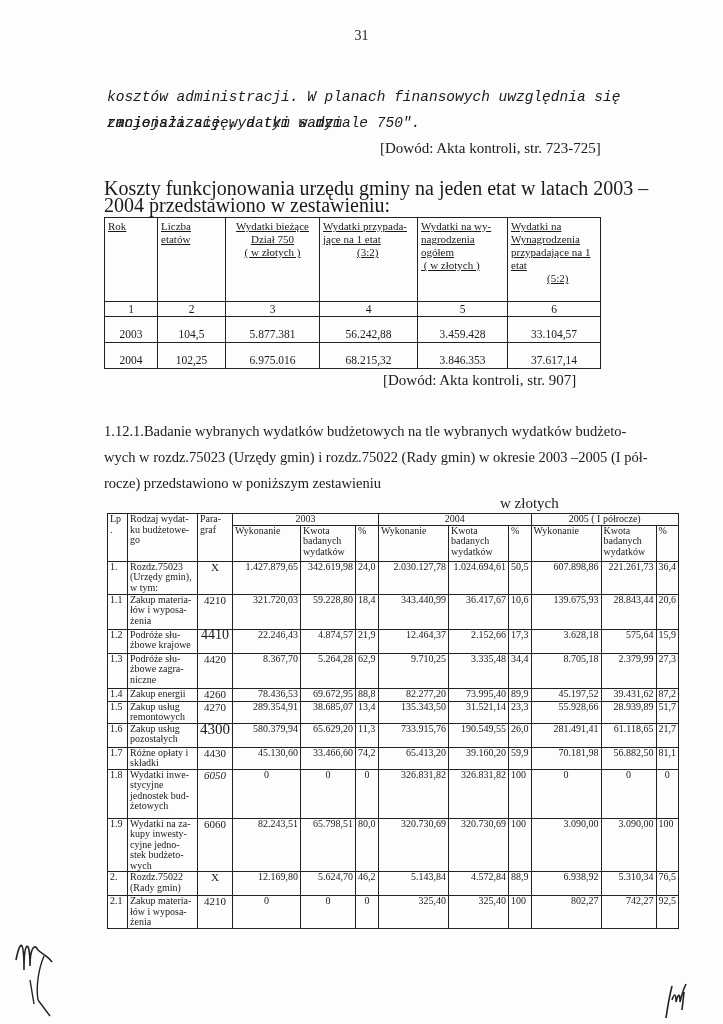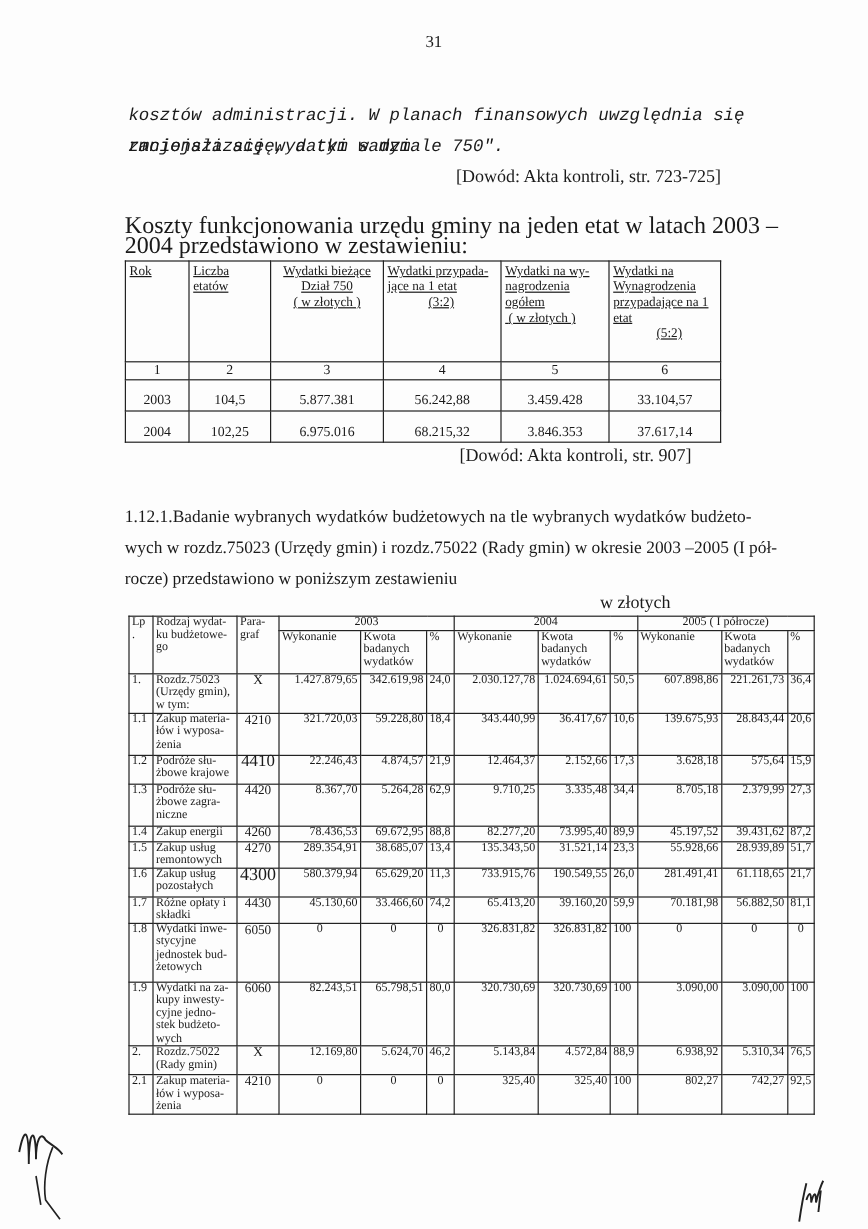--- a/index.html
+++ b/index.html
@@ -253,21 +253,21 @@
         <td class="num r">65.413,20</td>
         <td class="num r">39.160,20</td>
         <td class="num ">59,9</td>
         <td class="num r">70.181,98</td>
         <td class="num r">56.882,50</td>
         <td class="num ">81,1</td>
       </tr>
       <tr style="height: 49px;">
         <td class="num">1.8</td>
         <td class="num"><span>Wydatki inwe-</span><br><span>stycyjne</span><br><span>jednostek bud-</span><br><span>żetowych</span></td>
-        <td class="num cc" style="font-size: 11px;">6050</td>
+        <td class="num cc" style="font-size: 11px; font-style: italic;">6050</td>
         <td class="num cc">0</td>
         <td class="num cc">0</td>
         <td class="num cc">0</td>
         <td class="num r">326.831,82</td>
         <td class="num r">326.831,82</td>
         <td class="num ">100</td>
         <td class="num cc">0</td>
         <td class="num cc">0</td>
         <td class="num cc">0</td>
       </tr>

